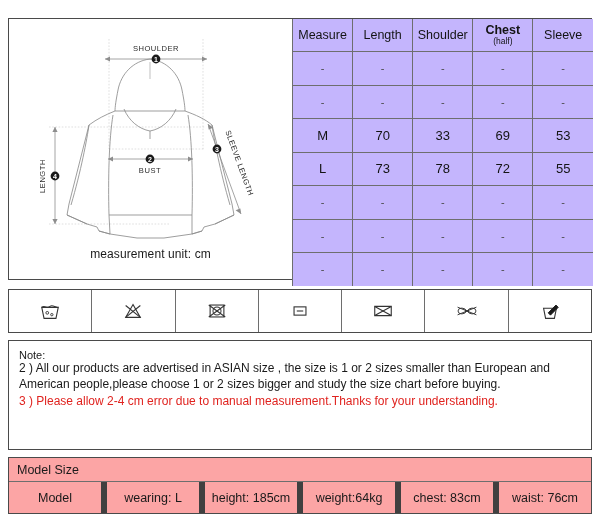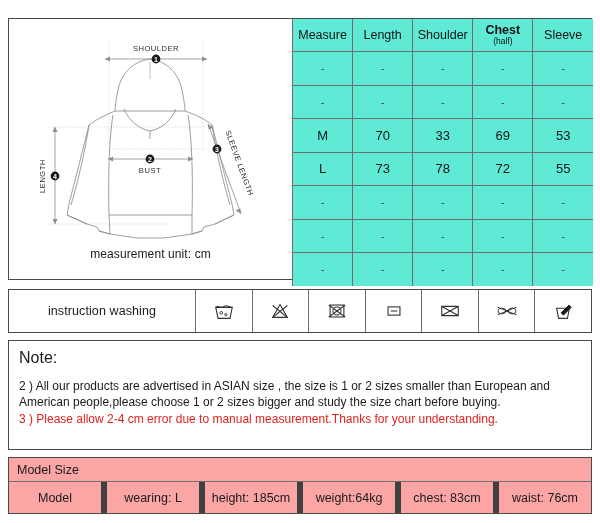--- a/index.html
+++ b/index.html
@@ -67,21 +67,21 @@
     table-layout: fixed;
   }
   #size-table td, #size-table th {
     border: 1px solid #6e6e6e;
     text-align: center;
     vertical-align: middle;
     font-weight: normal;
     font-size: 12px;
     padding: 0;
     color: #141414;
-    background: #5eead4;
+    background: #c4b5fd;
   }
   #size-table tr.hdr td {
     font-size: 12.5px;
     height: 32px;
     border-top: none;
   }
   #size-table tr.data td {
     height: 32.5px;
     font-size: 13px;
   }
@@ -132,22 +132,21 @@
     left: 8px;
     top: 340px;
     width: 584px;
     height: 110px;
     border: 1px solid #4a4a4a;
     box-sizing: border-box;
     padding: 8px 10px 0 10px;
     background: #fff;
   }
   #note-title {
-    font-size: 16px;
-    margin-bottom: 12px;
+    font-size: 11px;
   }
   .note-line {
     font-size: 12px;
     line-height: 1.32;
     margin-bottom: 1px;
   }
   .note-red { color: #e0231f; }
 
   
   #model-panel {
@@ -355,21 +354,20 @@
           <td>-</td>
           <td>-</td>
           <td>-</td>
           <td>-</td>
         </tr>
       </tbody>
     </table>
   </div>
 
   <div id="wash-panel">
-    <div id="wash-label">instruction washing</div>
 
     <div class="wash-cell">
       <svg width="22" height="22" viewBox="0 0 24 24">
         <path d="M3 8 L21 8 L18.5 20 L5.5 20 Z" fill="none" stroke="#333" stroke-width="1.2"></path>
         <path d="M3 8 C6 5.4 9 9.6 12 7 C15 4.4 18 9 21 8" fill="none" stroke="#333" stroke-width="1.1"></path>
         <circle cx="9" cy="14" r="1.5" fill="none" stroke="#333" stroke-width="1"></circle>
         <circle cx="14" cy="16" r="1.3" fill="none" stroke="#333" stroke-width="1"></circle>
       </svg>
     </div>
 

